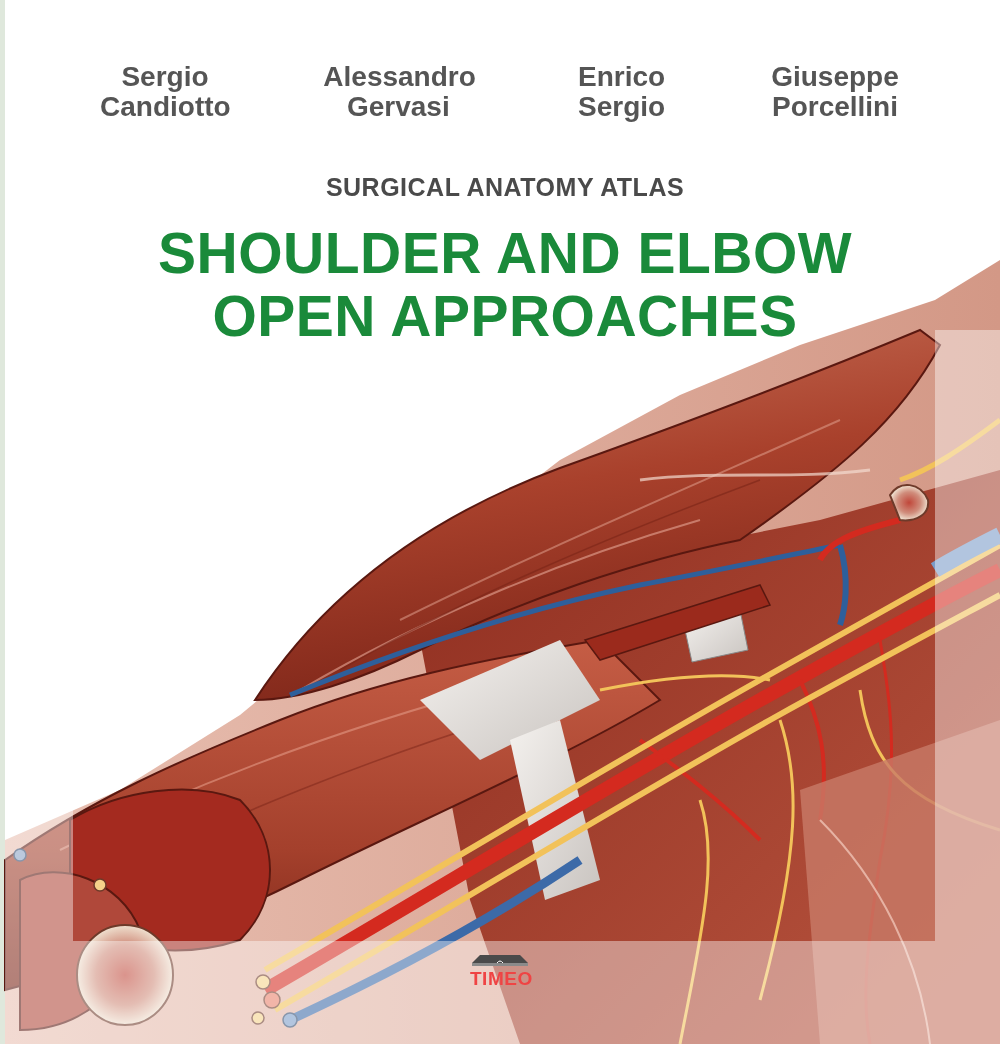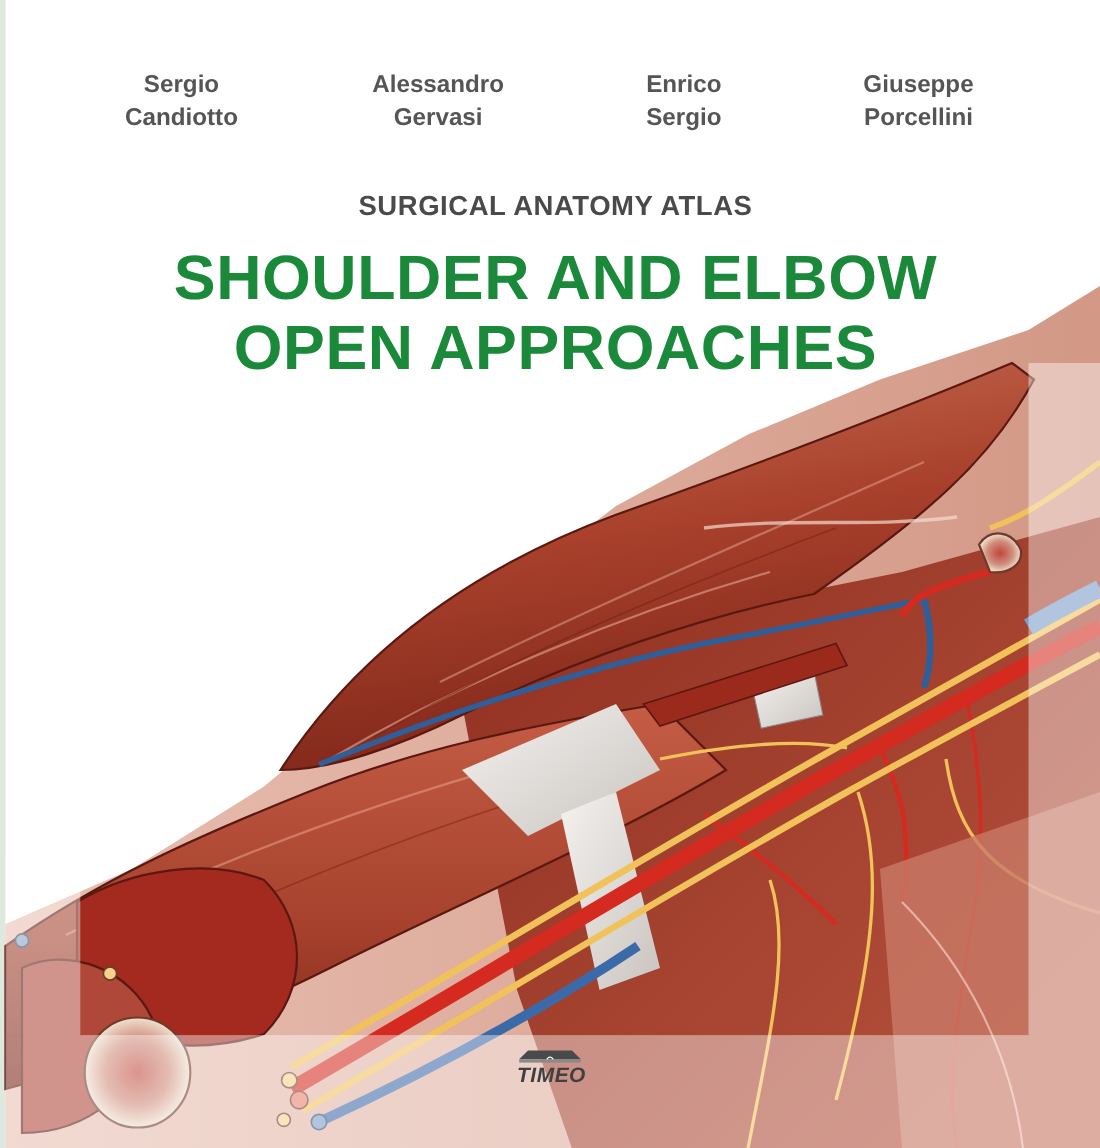--- a/index.html
+++ b/index.html
@@ -1,37 +1,37 @@
 <!DOCTYPE html>
 <html><head>
 <meta charset="utf-8">
 <style>
   html, body { margin: 0; padding: 0; }
   body { width: 1000px; height: 1044px; overflow: hidden; background: #ffffff; position: relative; font-family: "Liberation Sans", sans-serif; }
   .cover { position: absolute; inset: 0; width: 1000px; height: 1044px; overflow: hidden; background: #ffffff; }
   .spine-strip { position: absolute; left: 0; top: 0; width: 5px; height: 1044px; background: #dfe8dc; }
   .illustration { position: absolute; left: 0; top: 0; width: 1000px; height: 1044px; }
   .authors { position: absolute; top: 62px; left: 100px; width: 800px; display: flex; justify-content: space-between; }
-  .author { text-align: center; color: #555555; font-weight: bold; font-size: 22px; line-height: 30px; }
+  .author { text-align: center; color: #555555; font-weight: bold; font-size: 28px; line-height: 30px; }
   .author span { display: block; }
   .author:nth-child(1) { width: 130px; margin-left: 0px; }
   .author:nth-child(2) { width: 150px; }
   .author:nth-child(3) { width: 110px; }
   .author:nth-child(4) { width: 130px; }
   .author:nth-child(5) { width: 110px; }
   .subtitle { position: absolute; top: 173px; left: 0; width: 1010px; text-align: center; color: #4a4a4a; font-weight: bold; font-size: 25px; letter-spacing: 0.5px; }
   .title { position: absolute; top: 222px; left: 0; width: 1010px; text-align: center; color: #1a8a3a; font-weight: bold; font-size: 57px; line-height: 63px; letter-spacing: 0.5px; }
   .title span { display: block; }
   .overlay { position: absolute; background: rgba(255,255,255,0.42); }
   .overlay-left { left: 5px; top: 780px; width: 68px; height: 161px; }
   .overlay-right { left: 935px; top: 330px; width: 65px; height: 611px; }
   .overlay-bottom { left: 5px; top: 941px; width: 995px; height: 103px; }
   .publisher { position: absolute; left: 470px; top: 954px; width: 60px; text-align: center; }
   .publisher-roof { display: block; margin: 0 auto; }
-  .publisher-name { display: block; color: #404040; font-weight: bold; font-size: 19px; letter-spacing: 0.5px; line-height: 20px; margin-top: 1px; font-style: italic; }
+  .publisher-name { display: block; color: #ef4444; font-weight: bold; font-size: 19px; letter-spacing: 0.5px; line-height: 20px; margin-top: 1px; }
 </style>
 </head>
 <body>
 
 <div class="cover">
   <div class="spine-strip"></div>
 
   <svg class="illustration" viewBox="0 0 1000 1044" xmlns="http://www.w3.org/2000/svg">
     <defs>
       <linearGradient id="deltoid" x1="0" y1="0" x2="0.3" y2="1">

